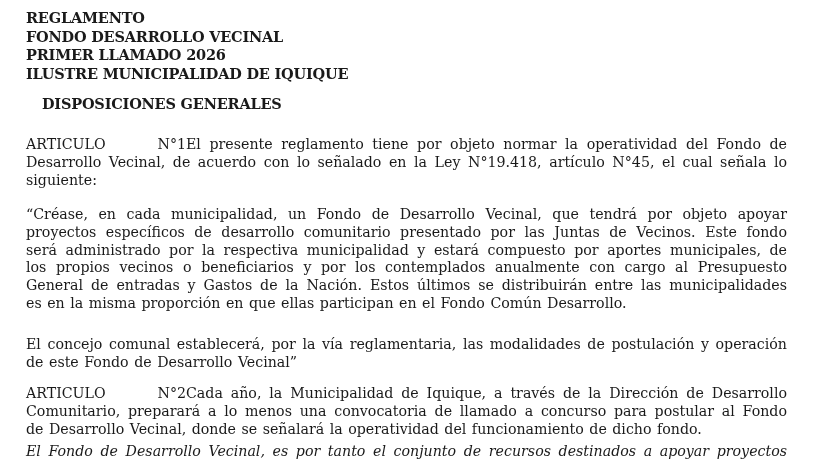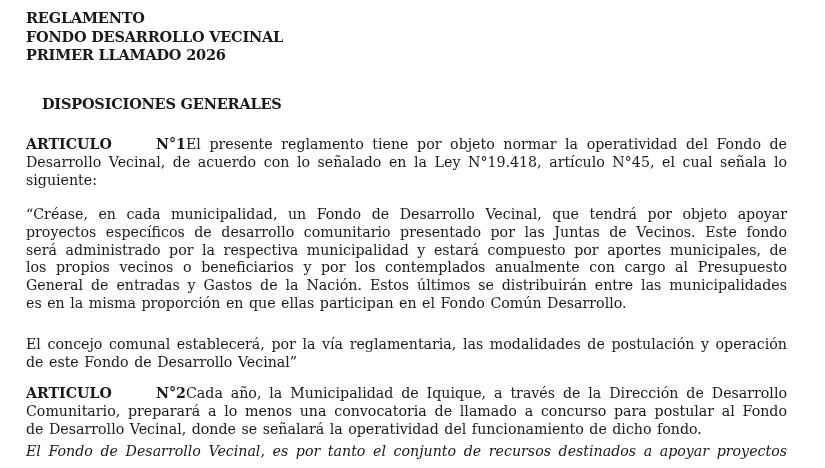--- a/index.html
+++ b/index.html
@@ -55,39 +55,40 @@
     .line {
       display: block;
       white-space: nowrap;
       text-align: justify;
       text-align-last: justify;
     }
     .line.last {
       text-align-last: left;
     }
     .art-label {
-      font-weight: bold;
+      font-weight: normal;
       display: inline-block;
       width: 160px;
     }
     .quote-para { top: 206px; }
     .p1 { top: 136px; }
     .p3 { top: 336px; }
     .p4 { top: 385px; }
     .p5 { top: 443px; font-style: italic; }
   </style>
 </head>
 <body>
 
 <div class="page">
 
   <div class="title-block">
     <span class="title-line">REGLAMENTO</span>
     <span class="title-line">FONDO DESARROLLO VECINAL</span>
     <span class="title-line">PRIMER LLAMADO 2026</span>
+    <span class="title-line">ILUSTRE MUNICIPALIDAD DE IQUIQUE</span>
   </div>
 
   <div class="section-heading">DISPOSICIONES GENERALES</div>
 
   <div class="para p1">
     <span class="line"><span class="art-label">ARTICULO N°1</span><span>El presente reglamento tiene por objeto normar la operatividad del Fondo de</span></span>
     <span class="line">Desarrollo Vecinal, de acuerdo con lo señalado en la Ley N°19.418, artículo N°45, el cual señala lo</span>
     <span class="line last">siguiente:</span>
   </div>
 

